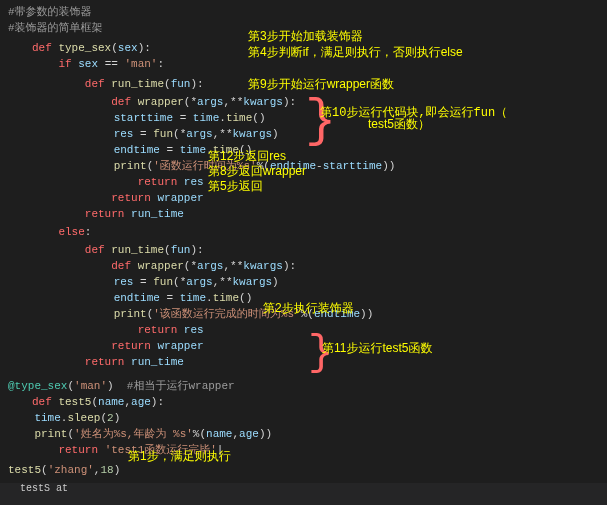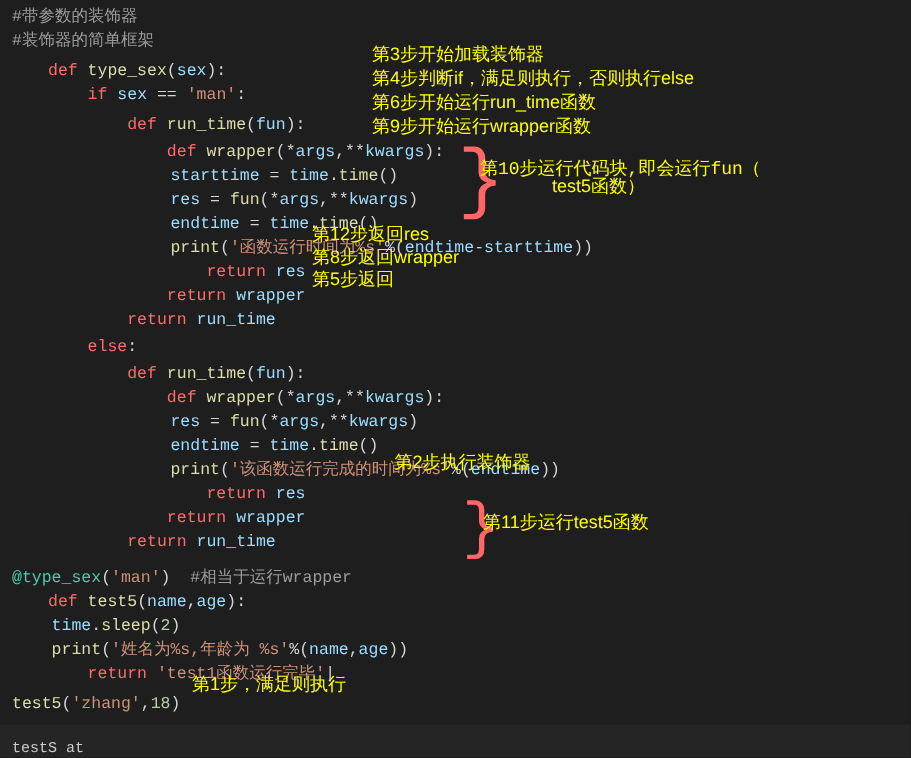--- a/index.html
+++ b/index.html
@@ -47,22 +47,22 @@
       pointer-events: none;
     }
     .bottom-bar {
       position: absolute;
       bottom: 0;
       left: 0;
       width: 100%;
       height: 22px;
       background-color: #252526;
       display: flex;
-      align-items: flex-end;
-      padding: 0 8px;
+      align-items: flex-start;
+      padding: 0 20px;
     }
     .status-text {
       color: #cccccc;
       font-size: 10px;
       font-family: 'Courier New', monospace;
     }
   </style>
 </head>
 <body>
 
@@ -104,21 +104,20 @@
     <span class="line">    <span class="fn">print</span><span class="punct">(</span><span class="str">'姓名为%s,年龄为 %s'</span><span class="op">%</span><span class="punct">(</span><span class="var">name</span><span class="punct">,</span><span class="var">age</span><span class="punct">))</span></span>
     <span class="line">    <span class="kw">return </span><span class="str">'test1函数运行完毕'</span><span class="op">|</span></span>
     <span class="line" style="height:4px;display:block;"></span>
     <span class="line"><span class="fn">test5</span><span class="punct">(</span><span class="str">'zhang'</span><span class="punct">,</span><span class="num">18</span><span class="punct">)</span></span>
   </div>
 
   <div class="annotation" style="top:28px;left:248px;">第3步开始加载装饰器</div>
 
   <div class="annotation" style="top:44px;left:248px;">第4步判断if，满足则执行，否则执行else</div>
 
-  <div class="annotation" style="top:60px;left:248px;">第6步开始运行run_time函数</div>
 
   <div class="annotation" style="top:76px;left:248px;text-align:center;">第9步开始运行wrapper函数</div>
 
   <div style="position:absolute;top:96px;left:305px;color:#ff6666;font-size:52px;font-weight:300;line-height:1;pointer-events:none;">}</div>
 
   <div class="annotation" style="top:104px;left:320px;font-family:Liberation Mono, monospace;">第10步运行代码块,即会运行fun（</div>
   <div class="annotation" style="top:116px;left:320px;margin-left:48px;">test5函数）</div>
 
   <div class="annotation" style="top:148px;left:208px;">第12步返回res</div>
 

